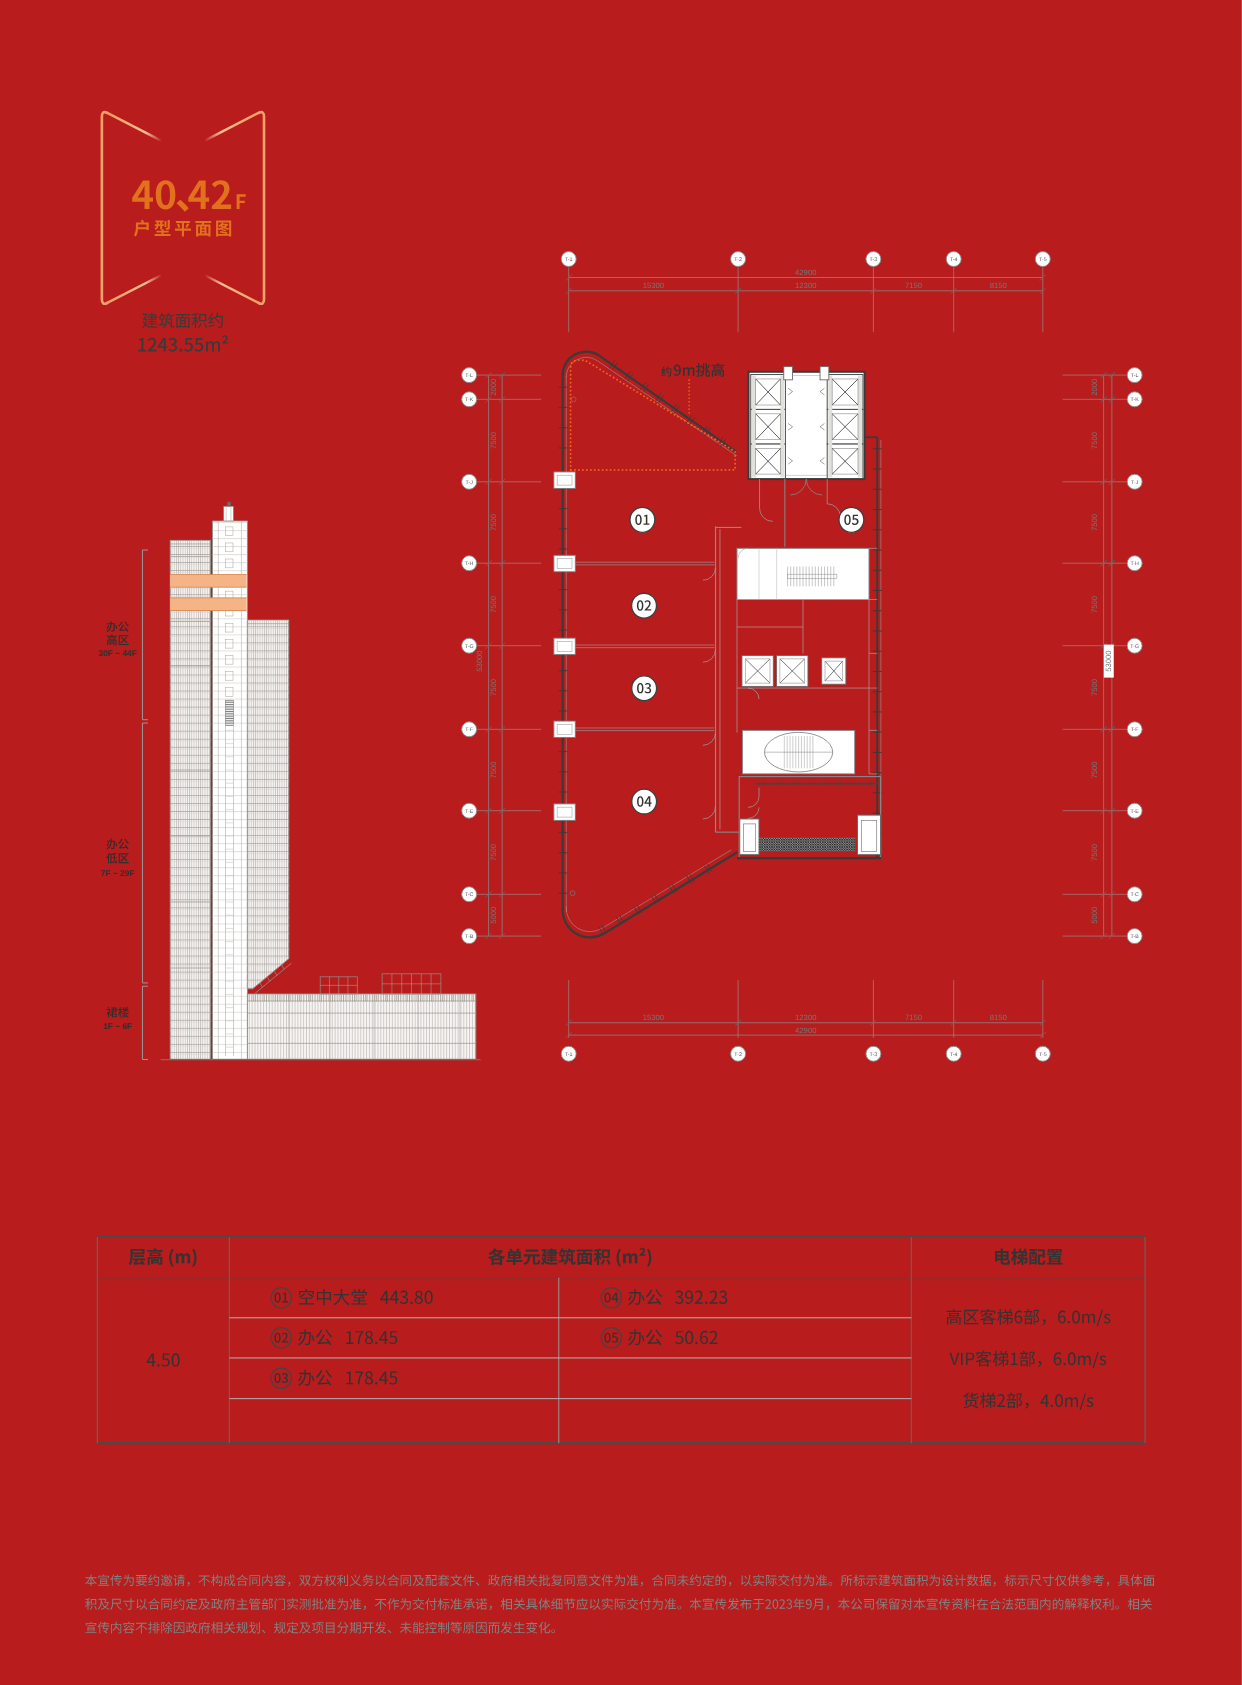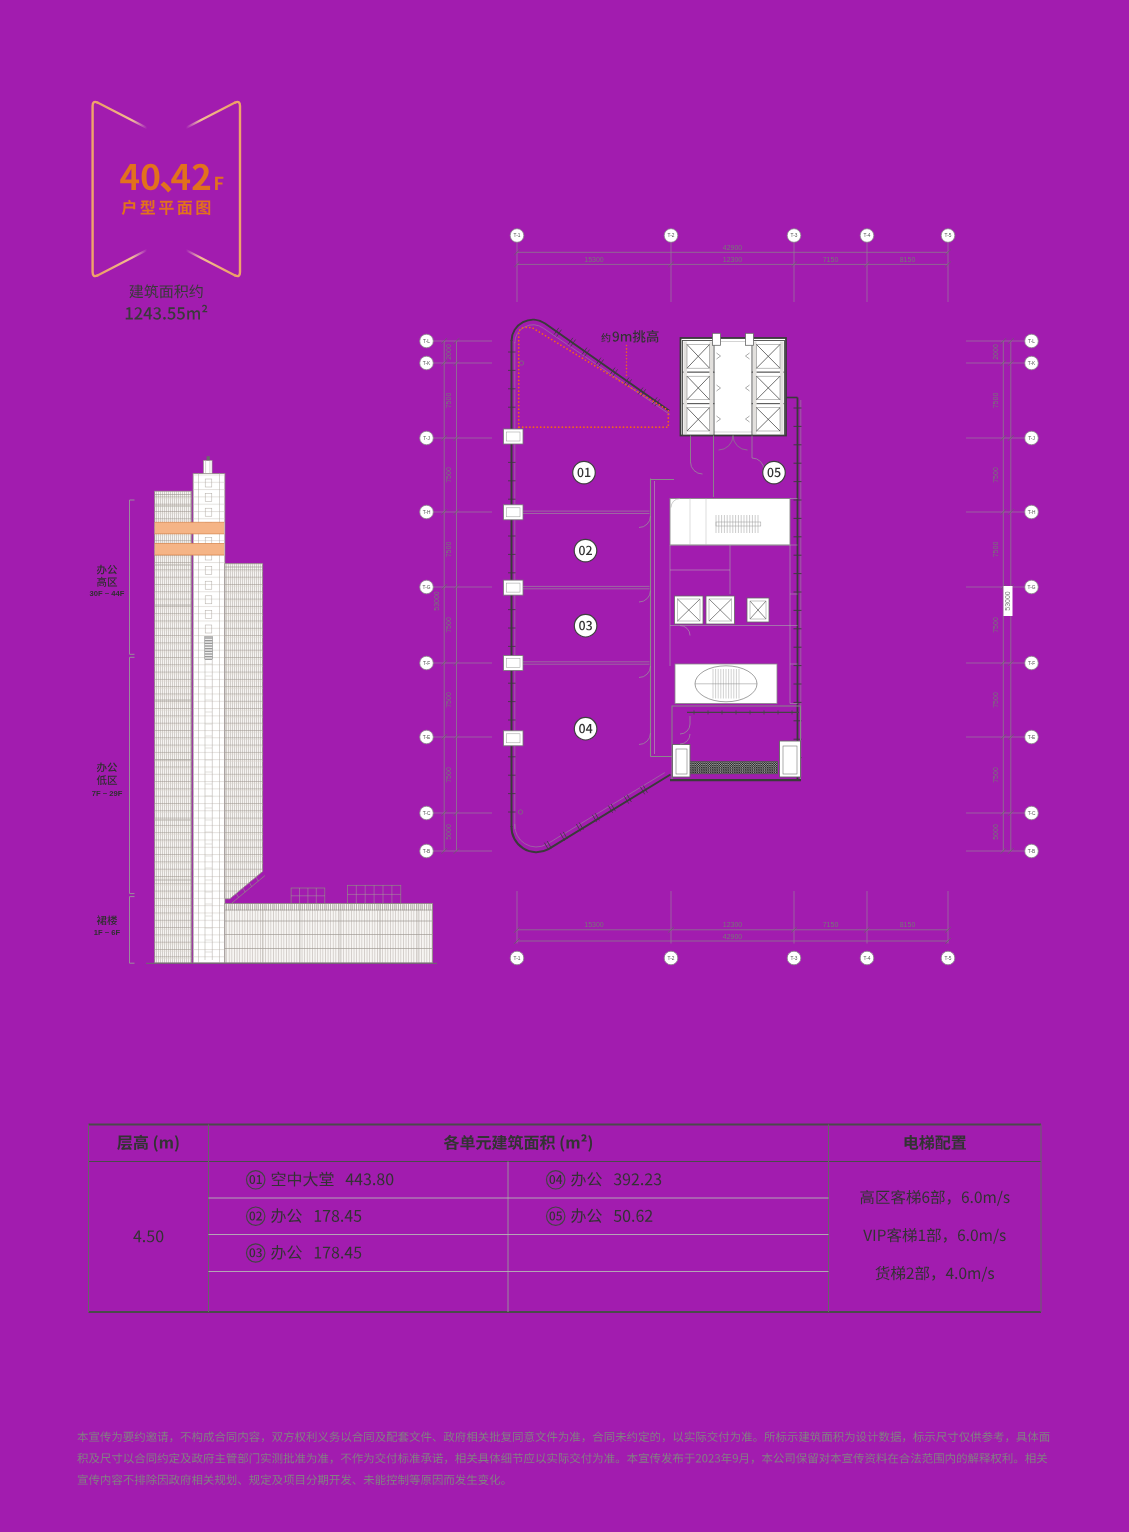--- a/index.html
+++ b/index.html
@@ -1,14 +1,14 @@
 <!DOCTYPE html>
 <html><head><meta charset="utf-8"><style>
 html,body{margin:0;padding:0;background:#fff;}
-#wrap{position:relative;width:1129px;height:1532px;background:#a21caf;overflow:hidden;font-family:"Liberation Sans", sans-serif;}
+#wrap{position:relative;width:1129px;height:1532px;background:#b91c1c;overflow:hidden;font-family:"Liberation Sans", sans-serif;}
 </style></head><body>
 <div id="wrap">
 <svg width="1129" height="1532" viewBox="0 0 1129 1532" font-family="Liberation Sans, sans-serif">
 <defs>
 <linearGradient id="fadeTL" x1="97" y1="0" x2="147" y2="0" gradientUnits="userSpaceOnUse">
 <stop offset="0" stop-color="#ED9E63"></stop>
           <stop offset="0.7" stop-color="#F3BD93"></stop>
           <stop offset="1" stop-color="#F9E4CE" stop-opacity="0"></stop>
         </linearGradient>
 <linearGradient id="fadeBL" x1="97" y1="0" x2="147" y2="0" gradientUnits="userSpaceOnUse">

